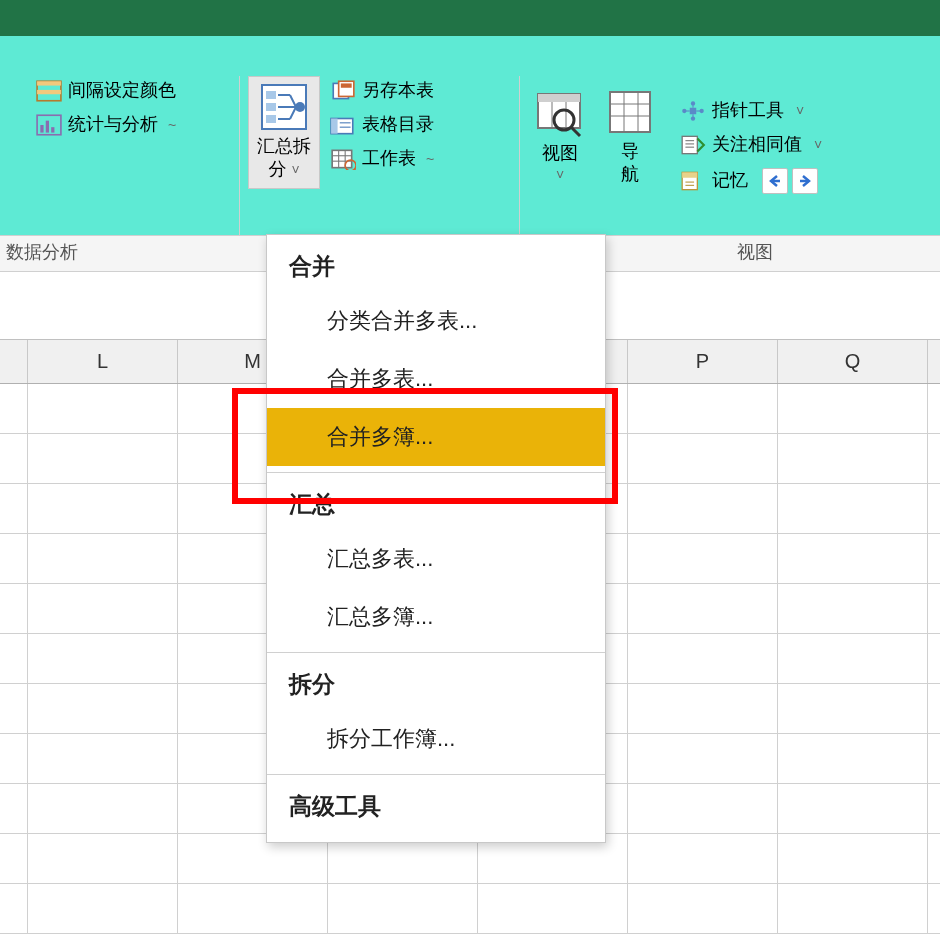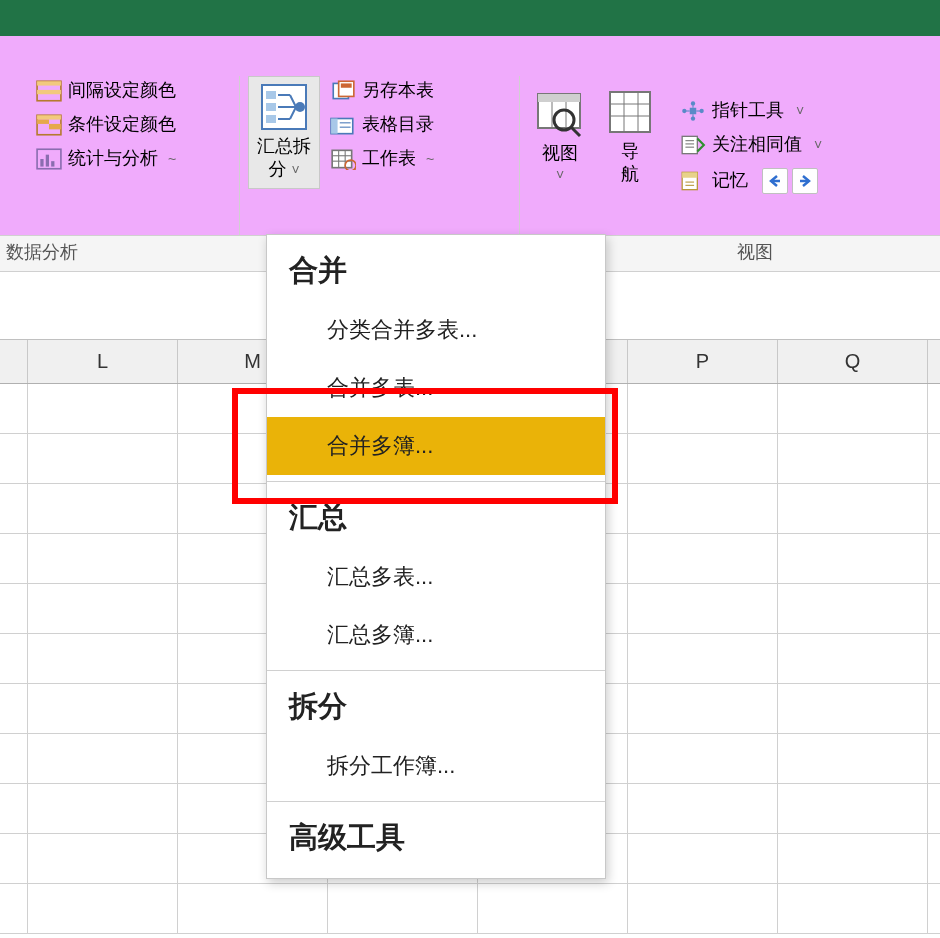--- a/index.html
+++ b/index.html
@@ -13,21 +13,21 @@
   }
   
   .title-bar {
     height: 36px;
     background: #217346;
     width: 100%;
   }
   
   .ribbon {
     display: flex;
-    background: #f0abfc;
+    background: #5eead4;
     border-bottom: 1px solid #d0d0d0;
     height: 200px;
     padding-top: 40px;
   }
   
   .ribbon-group {
     display: flex;
     flex-direction: column;
     padding: 0 8px;
     position: relative;
@@ -162,21 +162,21 @@
     left: 266px;
     width: 340px;
     background: #ffffff;
     border: 1px solid #c8c8c8;
     box-shadow: 2px 4px 10px rgba(0,0,0,0.2);
     z-index: 100;
     padding-bottom: 10px;
   }
   
   .menu-section-header {
-    font-size: 29px;
+    font-size: 23px;
     font-weight: 600;
     color: #222;
     padding: 16px 22px 10px 22px;
   }
   
   .menu-section-header.tight { padding-top: 10px; }
   
   .menu-item {
     font-size: 22px;
     color: #222;
@@ -227,31 +227,20 @@
     <div class="small-btn-stack">
       <div class="hbtn">
         <span class="icon-box">
           <svg viewBox="0 0 24 20">
               <rect x="1" y="1" width="22" height="18" fill="none" stroke="#b57b2e" stroke-width="1.5"></rect>
               <rect x="1" y="1" width="22" height="4" fill="#f2c97d"></rect>
               <rect x="1" y="9" width="22" height="4" fill="#f2c97d"></rect>
             </svg>
         </span>
         <span>间隔设定颜色</span>
-      </div>
-      <div class="hbtn">
-        <span class="icon-box">
-          <svg viewBox="0 0 24 20">
-              <rect x="1" y="1" width="22" height="18" fill="none" stroke="#b57b2e" stroke-width="1.5"></rect>
-              <rect x="1" y="1" width="22" height="4" fill="#f2c97d"></rect>
-              <rect x="1" y="5" width="11" height="4" fill="#e6a84c"></rect>
-              <rect x="12" y="9" width="11" height="5" fill="#e6a84c"></rect>
-            </svg>
-        </span>
-        <span>条件设定颜色</span>
       </div>
       <div class="hbtn">
         <span class="icon-box">
           <svg viewBox="0 0 24 20">
               <rect x="1" y="1" width="22" height="18" fill="none" stroke="#8a6db0" stroke-width="1.5"></rect>
               <rect x="4" y="10" width="3" height="7" fill="#8a6db0"></rect>
               <rect x="9" y="6" width="3" height="11" fill="#8a6db0"></rect>
               <rect x="14" y="12" width="3" height="5" fill="#8a6db0"></rect>
             </svg>
         </span>

